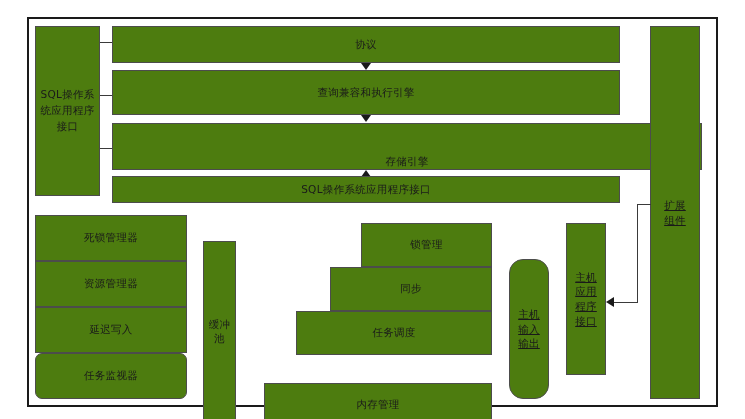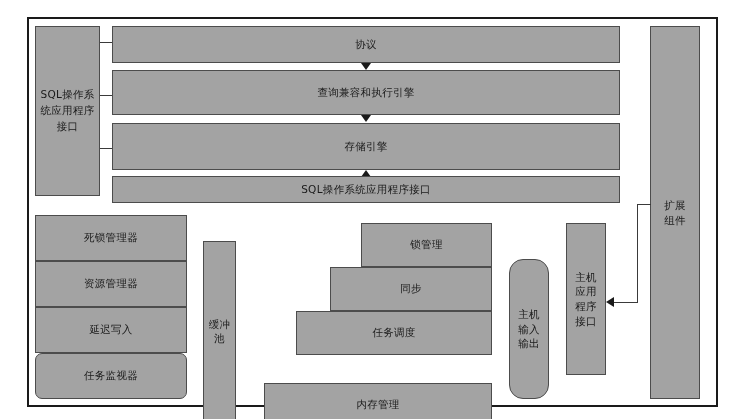--- a/index.html
+++ b/index.html
@@ -24,21 +24,21 @@
     width: 691px;
     height: 390px;
     border: 2px solid #1a1a1a;
     box-sizing: border-box;
     background: #ffffff;
   }
   .box {
     position: absolute;
     box-sizing: border-box;
     border: 1px solid #4c4c4c;
-    background: #a3a3a3;
+    background: #4d7c0f;
     display: flex;
     align-items: center;
     justify-content: center;
     text-align: center;
     color: #1a1a1a;
     font-size: 10.5px;
     line-height: 1.45;
     letter-spacing: 0.3px;
   }
   .box .lbl {
@@ -48,20 +48,21 @@
   
   .box.vert .lbl {
     width: 2.6em;
     word-break: break-all;
     line-height: 1.35;
   }
   .box.narrow2 .lbl {
     width: 2.6em;
     word-break: break-all;
     line-height: 1.4;
+    text-decoration: underline;
   }
   .box.wrap5 .lbl {
     width: 5.6em;
     word-break: break-all;
     line-height: 1.5;
   }
   .connector {
     position: absolute;
     background: #3a3a3a;
   }
@@ -112,21 +113,21 @@
   </div>
 
   <div class="arrow-down" style="left:361px; top:63px;"></div>
 
   <div class="box" style="left:112px; top:70px; width:508px; height:45px;align-items:center;">
     <span class="lbl">查询兼容和执行引擎</span>
   </div>
 
   <div class="arrow-down" style="left:361px; top:115px;"></div>
 
-  <div class="box" style="left:112px; top:123px; width:508px; height:47px;">
+  <div class="box" style="left:112px; top:123px; width:590px; height:47px;align-items:flex-end;">
     <span class="lbl">存储引擎</span>
   </div>
 
   <div class="arrow-up" style="left:361px; top:170px;"></div>
 
   <div class="box" style="left:112px; top:176px; width:508px; height:27px;">
     <span class="lbl">SQL操作系统应用程序接口</span>
   </div>
 
   <div class="box" style="left:35px; top:215px; width:152px; height:46px;">

